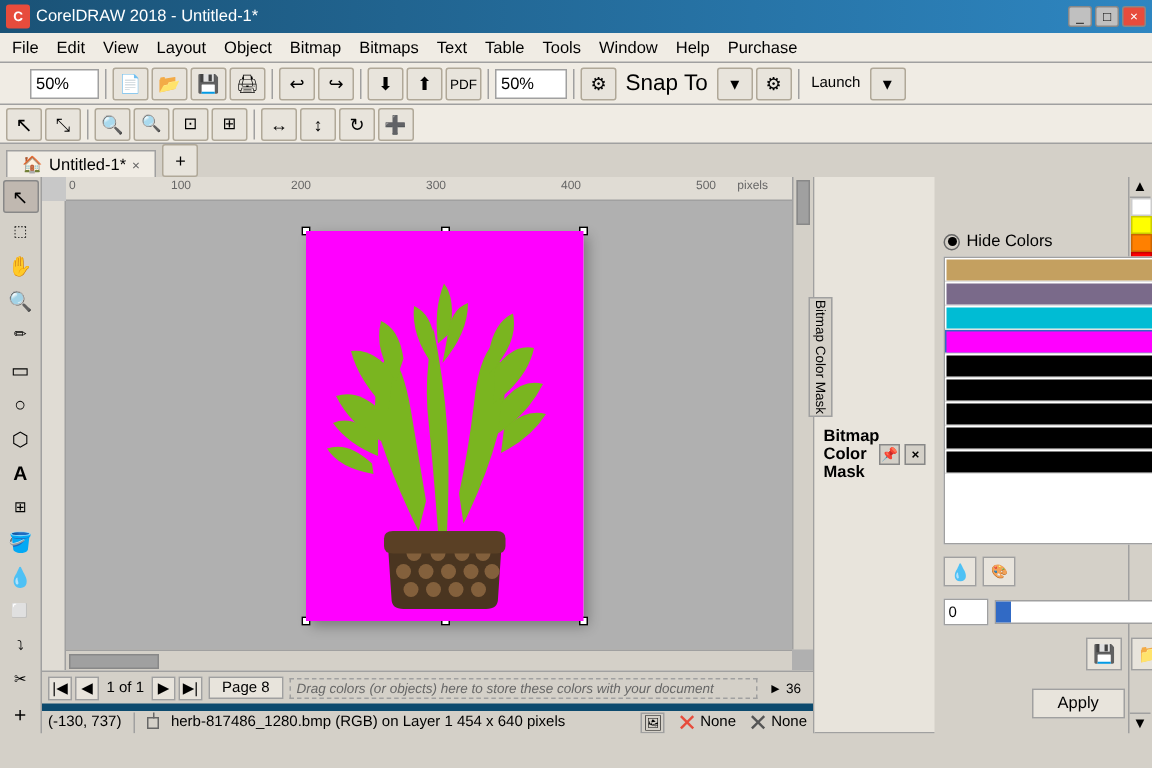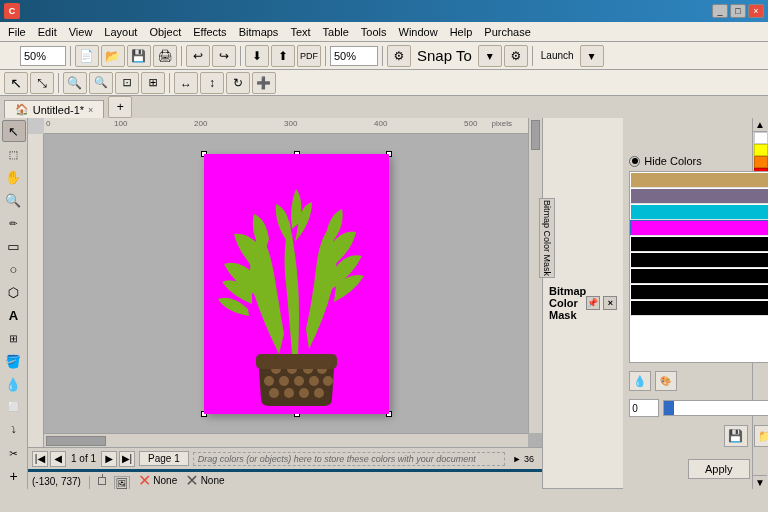--- a/index.html
+++ b/index.html
@@ -212,22 +212,23 @@
       flex-direction: column;
       border-left: 1px solid #a0a0a0;
       overflow: hidden;
     }
     .palette-color { width: 14px; height: 12px; border: 0.5px solid rgba(0,0,0,0.2); margin: 0 1px; }
 
     
     .status-bar {
       height: 20px;
       background: #d4d0c8;
-      border-top: 3px solid #0c4a6e;
-      display: flex;
+      border-top: 5px solid #0c4a6e;
+      display: flex;
+      align-items: center;
       padding: 4px 4px;
       gap: 8px;
       font-size: 10px;
     }
     .status-separator { width: 1px; height: 14px; background: #a0a0a0; }
 
     
     .bottom-nav {
       height: 22px;
       background: #d4d0c8;
@@ -260,35 +261,36 @@
       overflow: hidden;
       position: relative;
     }
   </style>
 </head>
 <body>
 
 <div class="title-bar">
   <div class="title-bar-left">
     <div class="title-bar-icon">C</div>
+    <span class="title-bar-text">CorelDRAW 2018 - Untitled-1*</span>
   </div>
   <div class="title-bar-controls">
     <div class="title-btn">_</div>
     <div class="title-btn">□</div>
     <div class="title-btn" style="background:#e74c3c;color:white;">×</div>
   </div>
 </div>
 
 <div class="menu-bar">
   <span class="menu-item">File</span>
   <span class="menu-item">Edit</span>
   <span class="menu-item">View</span>
   <span class="menu-item">Layout</span>
   <span class="menu-item">Object</span>
-  <span class="menu-item">Effects</span>
+  <span class="menu-item">Bitmap</span>
   <span class="menu-item">Bitmaps</span>
   <span class="menu-item">Text</span>
   <span class="menu-item">Table</span>
   <span class="menu-item">Tools</span>
   <span class="menu-item">Window</span>
   <span class="menu-item">Help</span>
   <span class="menu-item">Purchase</span>
 </div>
 
 <div class="toolbar-row">
@@ -454,35 +456,36 @@
     <div class="bottom-nav">
       <div class="page-nav">
         <div class="nav-btn">|◀</div>
         <div class="nav-btn">◀</div>
         <span style="font-size:10px;padding:0 3px;">
           <span>1 of 1</span>
         </span>
         <div class="nav-btn">▶</div>
         <div class="nav-btn">▶|</div>
       </div>
-      <div class="page-tab">Page 1</div>
+      <div class="page-tab">Page 8</div>
       <div style="flex:1;border:1px dashed #a0a0a0;height:14px;display:flex;align-items:center;padding:0 4px;overflow:hidden;">
         <span style="font-size:9px;color:#666;font-style:italic;text-align:center;">Drag colors (or objects) here to store these colors with your document</span>
       </div>
       <div style="font-size:9px;padding:0 4px;">► 36</div>
     </div>
 
     <div class="status-bar">
       <span>(-130, 737)</span>
       <div class="status-separator"></div>
       <div style="display:flex;align-items:center;gap:3px;">
         <div style="width:8px;height:8px;border:1px solid #666;position:relative;">
           <div style="position:absolute;left:50%;top:-4px;width:1px;height:4px;background:#666;"></div>
         </div>
       </div>
+      <span style="flex:1;">herb-817486_1280.bmp (RGB) on Layer 1 454 x 640 pixels</span>
       <div style="width:16px;height:14px;border:1px solid #a0a0a0;display:flex;align-items:center;justify-content:center;font-size:10px;">🖼</div>
       <div style="display:flex;align-items:center;gap:2px;">
         <span style="font-size:16px;color:#e74c3c;">✕</span>
         <span>None</span>
       </div>
       <div style="display:flex;align-items:center;gap:2px;">
         <span style="font-size:16px;color:#555;">✕</span>
         <span>None</span>
       </div>
     </div>

